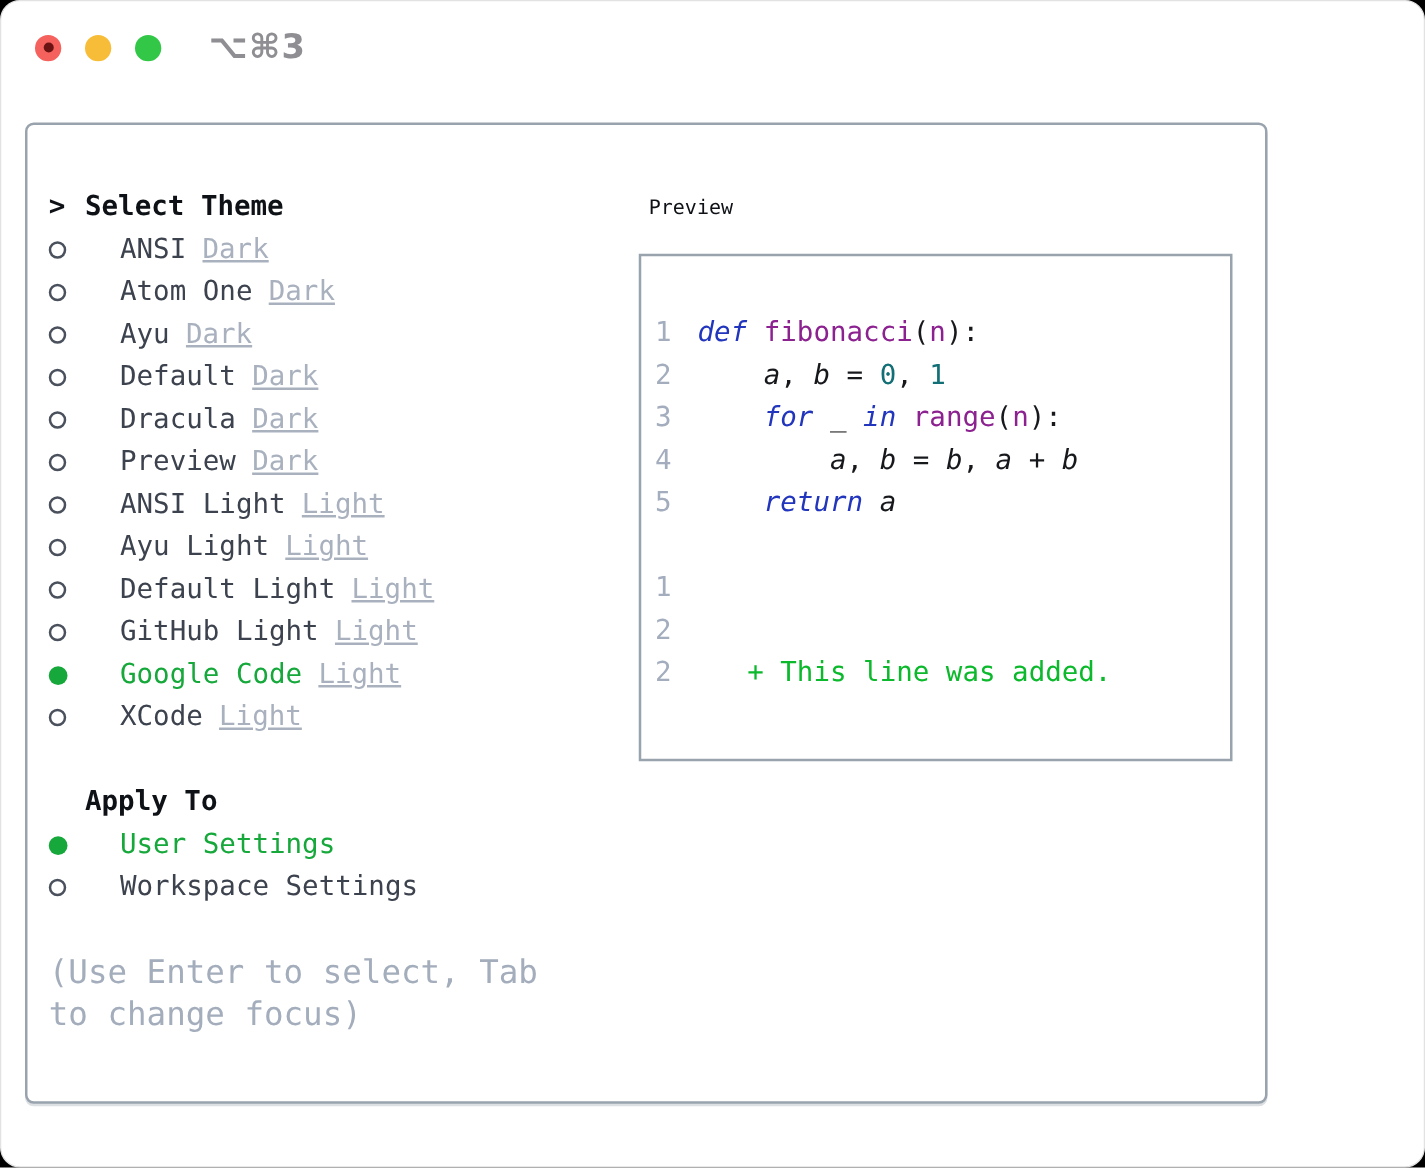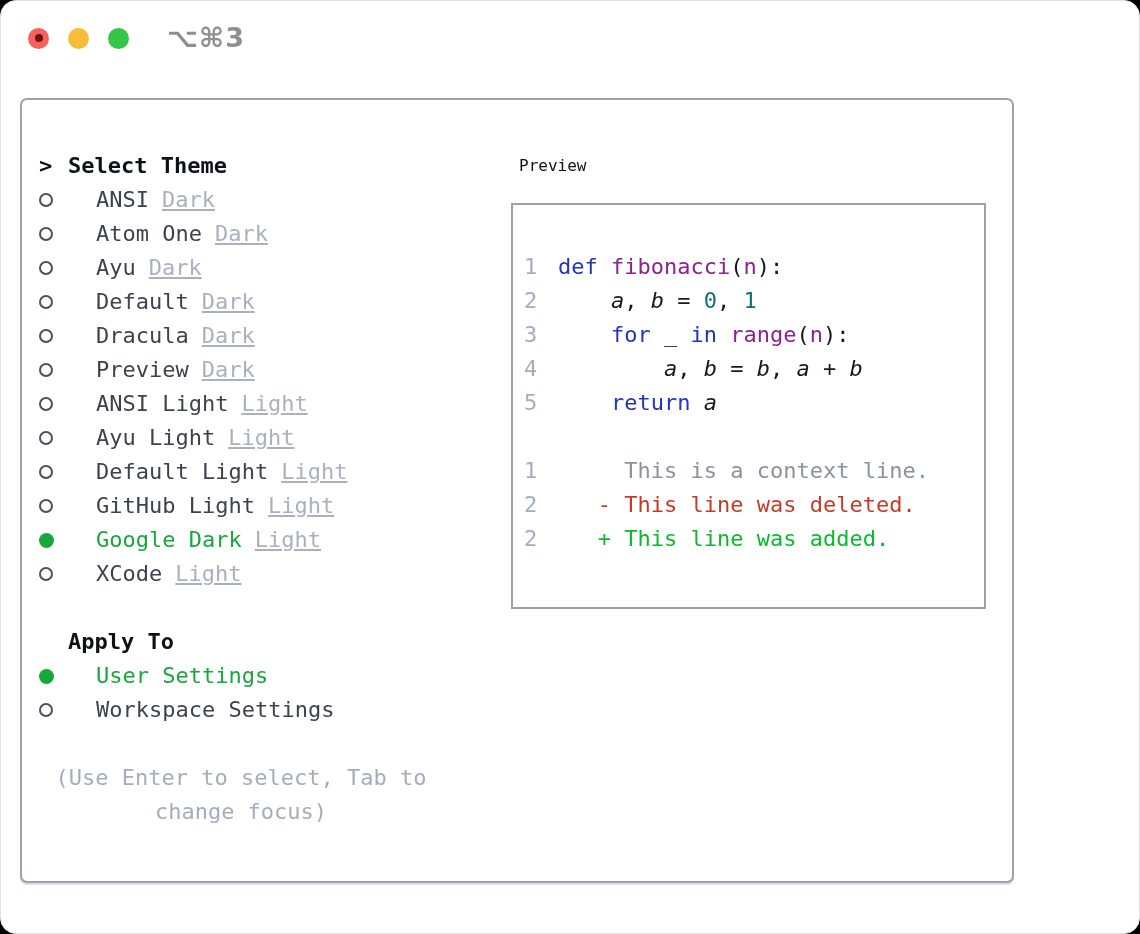--- a/index.html
+++ b/index.html
@@ -53,33 +53,33 @@
   .row{height:34px;display:flex;align-items:center;font-size:22px;line-height:34px;white-space:pre;}
   .marker-col{width:29px;flex:none;font-weight:bold;color:var(--c-title);}
   .hdr{font-weight:bold;color:var(--c-title);}
   .bullet-col{width:29px;flex:none;display:flex;align-items:center;}
   .bullet{width:14px;height:14px;border:2px solid var(--c-bullet);border-radius:50%;}
   .bullet.sel{width:15px;height:15px;border:none;background:var(--c-green);}
   .item-name{color:var(--c-name);margin-left:28px;}
   .item-name.sel{color:var(--c-green);}
   .item-variant{color:var(--c-variant);margin-left:13px;text-decoration:underline;}
   .spacer{height:34px;}
-  .help{width:404px;font-size:22px;line-height:34px;color:var(--c-help);text-align:center;}
+  .help{width:404px;font-size:26px;line-height:34px;color:var(--c-help);}
   
   .preview-title{
     position:absolute;left:497px;top:49px;height:34px;line-height:34px;
     font-size:16px;font-weight:normal;color:var(--c-title);
   }
   .code-box{
     position:absolute;left:489px;top:103px;width:475px;height:406px;
     border:2px solid var(--c-border);background:#fff;padding:45px 0 0 11px;overflow:hidden;
   }
   .cl{display:flex;height:34px;font-size:22px;line-height:34px;white-space:pre;}
   .ln{width:14px;margin-right:20px;flex:none;color:var(--c-ln);}
-  .seg-kw{color:var(--c-kw);}
+  .seg-kw{color:var(--c-kw);font-style:italic;}
   .seg-fn{color:var(--c-fn);}
   .seg-n{color:var(--c-num);}
   .seg-p{color:var(--c-plain);}
   .seg-v{color:var(--c-plain);font-style:italic;}
   .seg-ctx{color:var(--c-ctx);}
   .seg-del{color:var(--c-del);}
   .seg-add{color:var(--c-add);text-align:center;}
 </style>
 </head>
 <body>
@@ -159,21 +159,21 @@
   </div>
 
   <div class="row">
     <span class="bullet-col"><span class="bullet"></span></span>
     <span class="item-name">GitHub Light</span>
     <span class="item-variant">Light</span>
   </div>
 
   <div class="row">
     <span class="bullet-col"><span class="bullet sel"></span></span>
-    <span class="item-name sel">Google Dark</span>
+    <span class="item-name sel">Google Code</span>
     <span class="item-variant">Light</span>
   </div>
 
   <div class="row">
     <span class="bullet-col"><span class="bullet"></span></span>
     <span class="item-name">XCode</span>
     <span class="item-variant">Light</span>
   </div>
 </div>
 
@@ -206,20 +206,20 @@
     <div class="preview-title">Preview</div>
 
     <div class="code-box">
       <div id="code-lines">
           <div class="cl"><span class="ln">1</span><span class="seg-kw">def</span><span class="seg-p"> </span><span class="seg-fn">fibonacci</span><span class="seg-p">(</span><span class="seg-fn">n</span><span class="seg-p">):</span></div>
           <div class="cl"><span class="ln">2</span><span class="seg-p">    </span><span class="seg-v">a</span><span class="seg-p">, </span><span class="seg-v">b</span><span class="seg-p"> = </span><span class="seg-n">0</span><span class="seg-p">, </span><span class="seg-n">1</span></div>
           <div class="cl"><span class="ln">3</span><span class="seg-p">    </span><span class="seg-kw">for</span><span class="seg-p"> _ </span><span class="seg-kw">in</span><span class="seg-p"> </span><span class="seg-fn">range</span><span class="seg-p">(</span><span class="seg-fn">n</span><span class="seg-p">):</span></div>
           <div class="cl"><span class="ln">4</span><span class="seg-p">        </span><span class="seg-v">a</span><span class="seg-p">, </span><span class="seg-v">b</span><span class="seg-p"> = </span><span class="seg-v">b</span><span class="seg-p">, </span><span class="seg-v">a</span><span class="seg-p"> + </span><span class="seg-v">b</span></div>
           <div class="cl"><span class="ln">5</span><span class="seg-p">    </span><span class="seg-kw">return</span><span class="seg-p"> </span><span class="seg-v">a</span></div>
           <div class="cl"><span class="ln"></span></div>
-          <div class="cl"><span class="ln">1</span><span class="seg-p">     </span><span class="seg-ctx">This is a context line.</span></div>
-          <div class="cl"><span class="ln">2</span><span class="seg-p">   </span><span class="seg-del">- This line was deleted.</span></div>
+          <div class="cl"><span class="ln">1</span><span class="seg-p">     </span></div>
+          <div class="cl"><span class="ln">2</span><span class="seg-p">   </span></div>
           <div class="cl"><span class="ln">2</span><span class="seg-p">   </span><span class="seg-add">+ This line was added.</span></div>
         </div>
     </div>
 
   </div>
 </div>
 
 </body></html>

